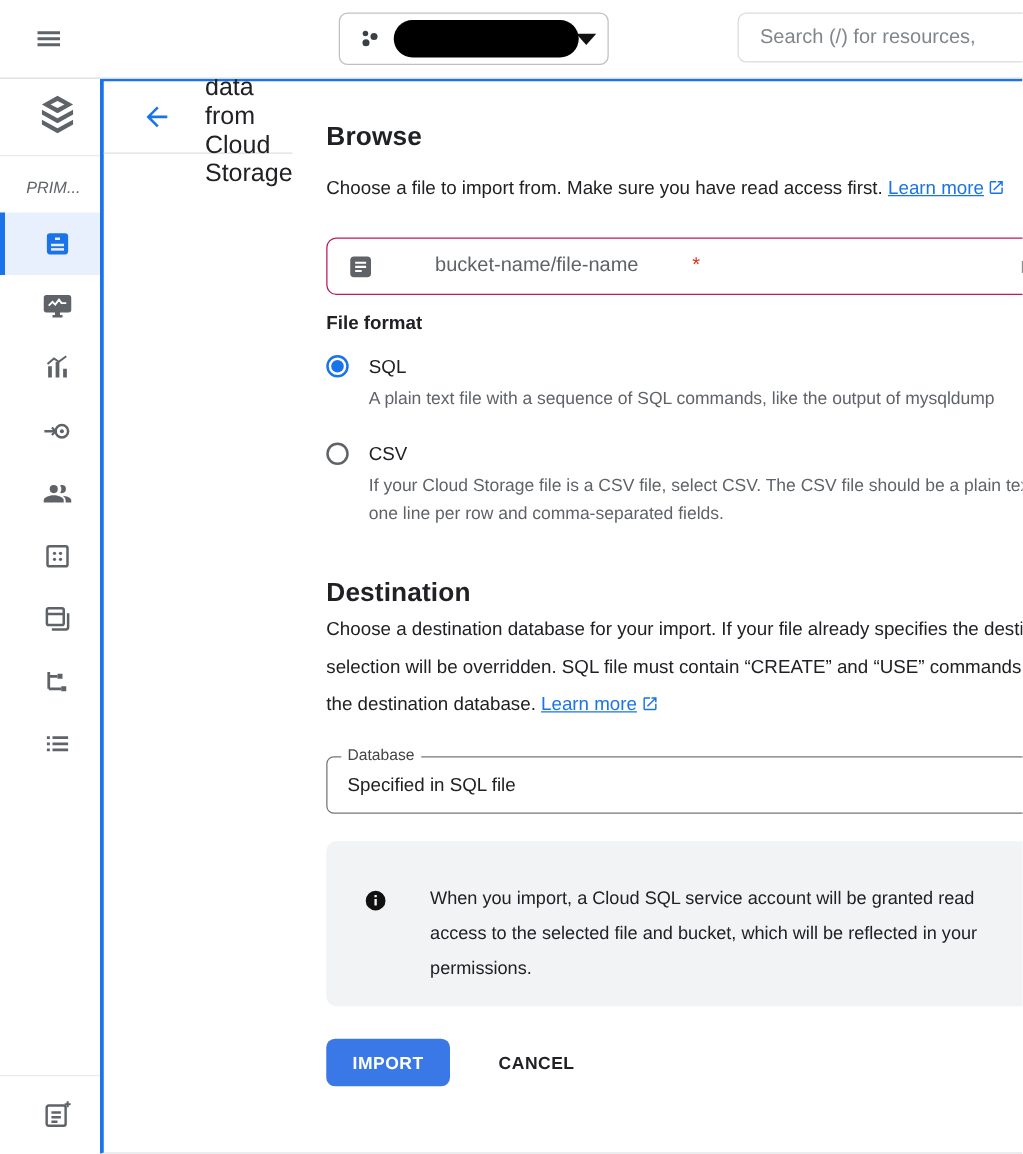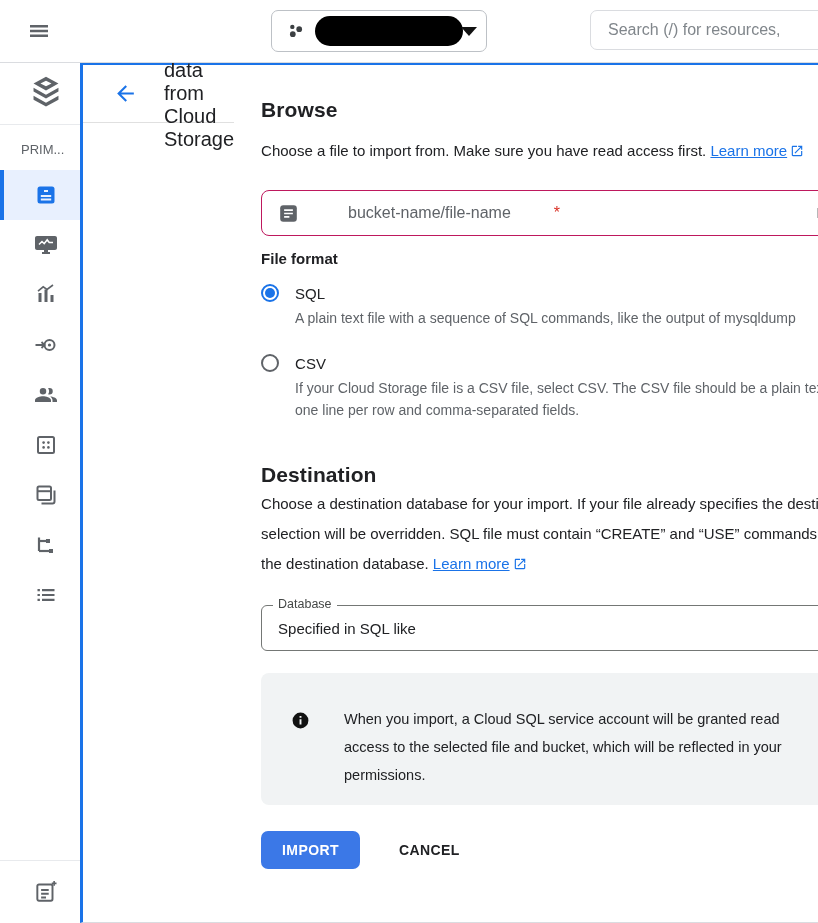--- a/index.html
+++ b/index.html
@@ -30,21 +30,21 @@
   .searchbox{
     position:absolute;left:590px;top:10px;width:300px;height:40px;
     border:1px solid #dadce0;border-radius:7px;background:#fff;
     font-size:16px;color:#80868b;padding:0 0 0 17px;box-sizing:border-box;
     font-family:"Liberation Sans", sans-serif;outline:none;
   }
   .searchbox::placeholder{color:#80868b;opacity:1;}
   
   .sidebar{
     position:absolute;left:0;top:62px;bottom:0;width:92px;background:#fff;
-    display:flex;flex-direction:column;
+    display:flex;flex-direction:column;font-style:italic;
   }
   .sb-logo{height:62px;display:flex;align-items:center;justify-content:center;border-bottom:1px solid #e8eaed;}
   .sb-label{
     font-size:13px;color:#5f6368;padding:17px 10px 13px 21px;white-space:nowrap;overflow:hidden;
   }
   .sb-item{
     height:50px;display:flex;align-items:center;justify-content:center;
     cursor:pointer;border-left:4px solid transparent;padding-right:4px;box-sizing:border-box;
   }
   .sb-item.selected{background:#e8f0fe;border-left-color:#1a73e8;}
@@ -304,21 +304,21 @@
     <div class="section-heading dest-heading">Destination</div>
     <div class="para wide">
       <span>Choose a destination database for your import. If your file already specifies the destination, this selection will be overridden. SQL file must contain “CREATE” and “USE” commands to specify the destination database.</span>
       <span class="link">Learn more</span><span class="ext-ic"><svg width="14" height="14" viewBox="0 0 24 24" fill="#1a73e8">
             <path d="M19 19H5V5h7V3H5c-1.11 0-2 .9-2 2v14c0 1.1.89 2 2 2h14c1.1 0 2-.9 2-2v-7h-2v7zM14 3v2h3.59l-9.83 9.83 1.41 1.41L19 6.41V10h2V3h-7z"></path>
           </svg></span>
     </div>
 
     <div class="select-field">
       <span class="select-label">Database</span>
-      <span class="select-value">Specified in SQL like</span>
+      <span class="select-value">Specified in SQL file</span>
       <span class="select-caret"></span>
     </div>
 
     <div class="info-box">
       <span class="ic">
         <svg width="19" height="19" viewBox="0 0 24 24" fill="#111">
             <path d="M12 2a10 10 0 1 0 0 20 10 10 0 0 0 0-20zm1.2 15h-2.4v-6.6h2.4V17zm0-8.4h-2.4V6.2h2.4v2.4z"></path>
           </svg>
       </span>
       <span class="info-text">When you import, a Cloud SQL service account will be granted read access to the selected file and bucket, which will be reflected in your permissions.</span>

